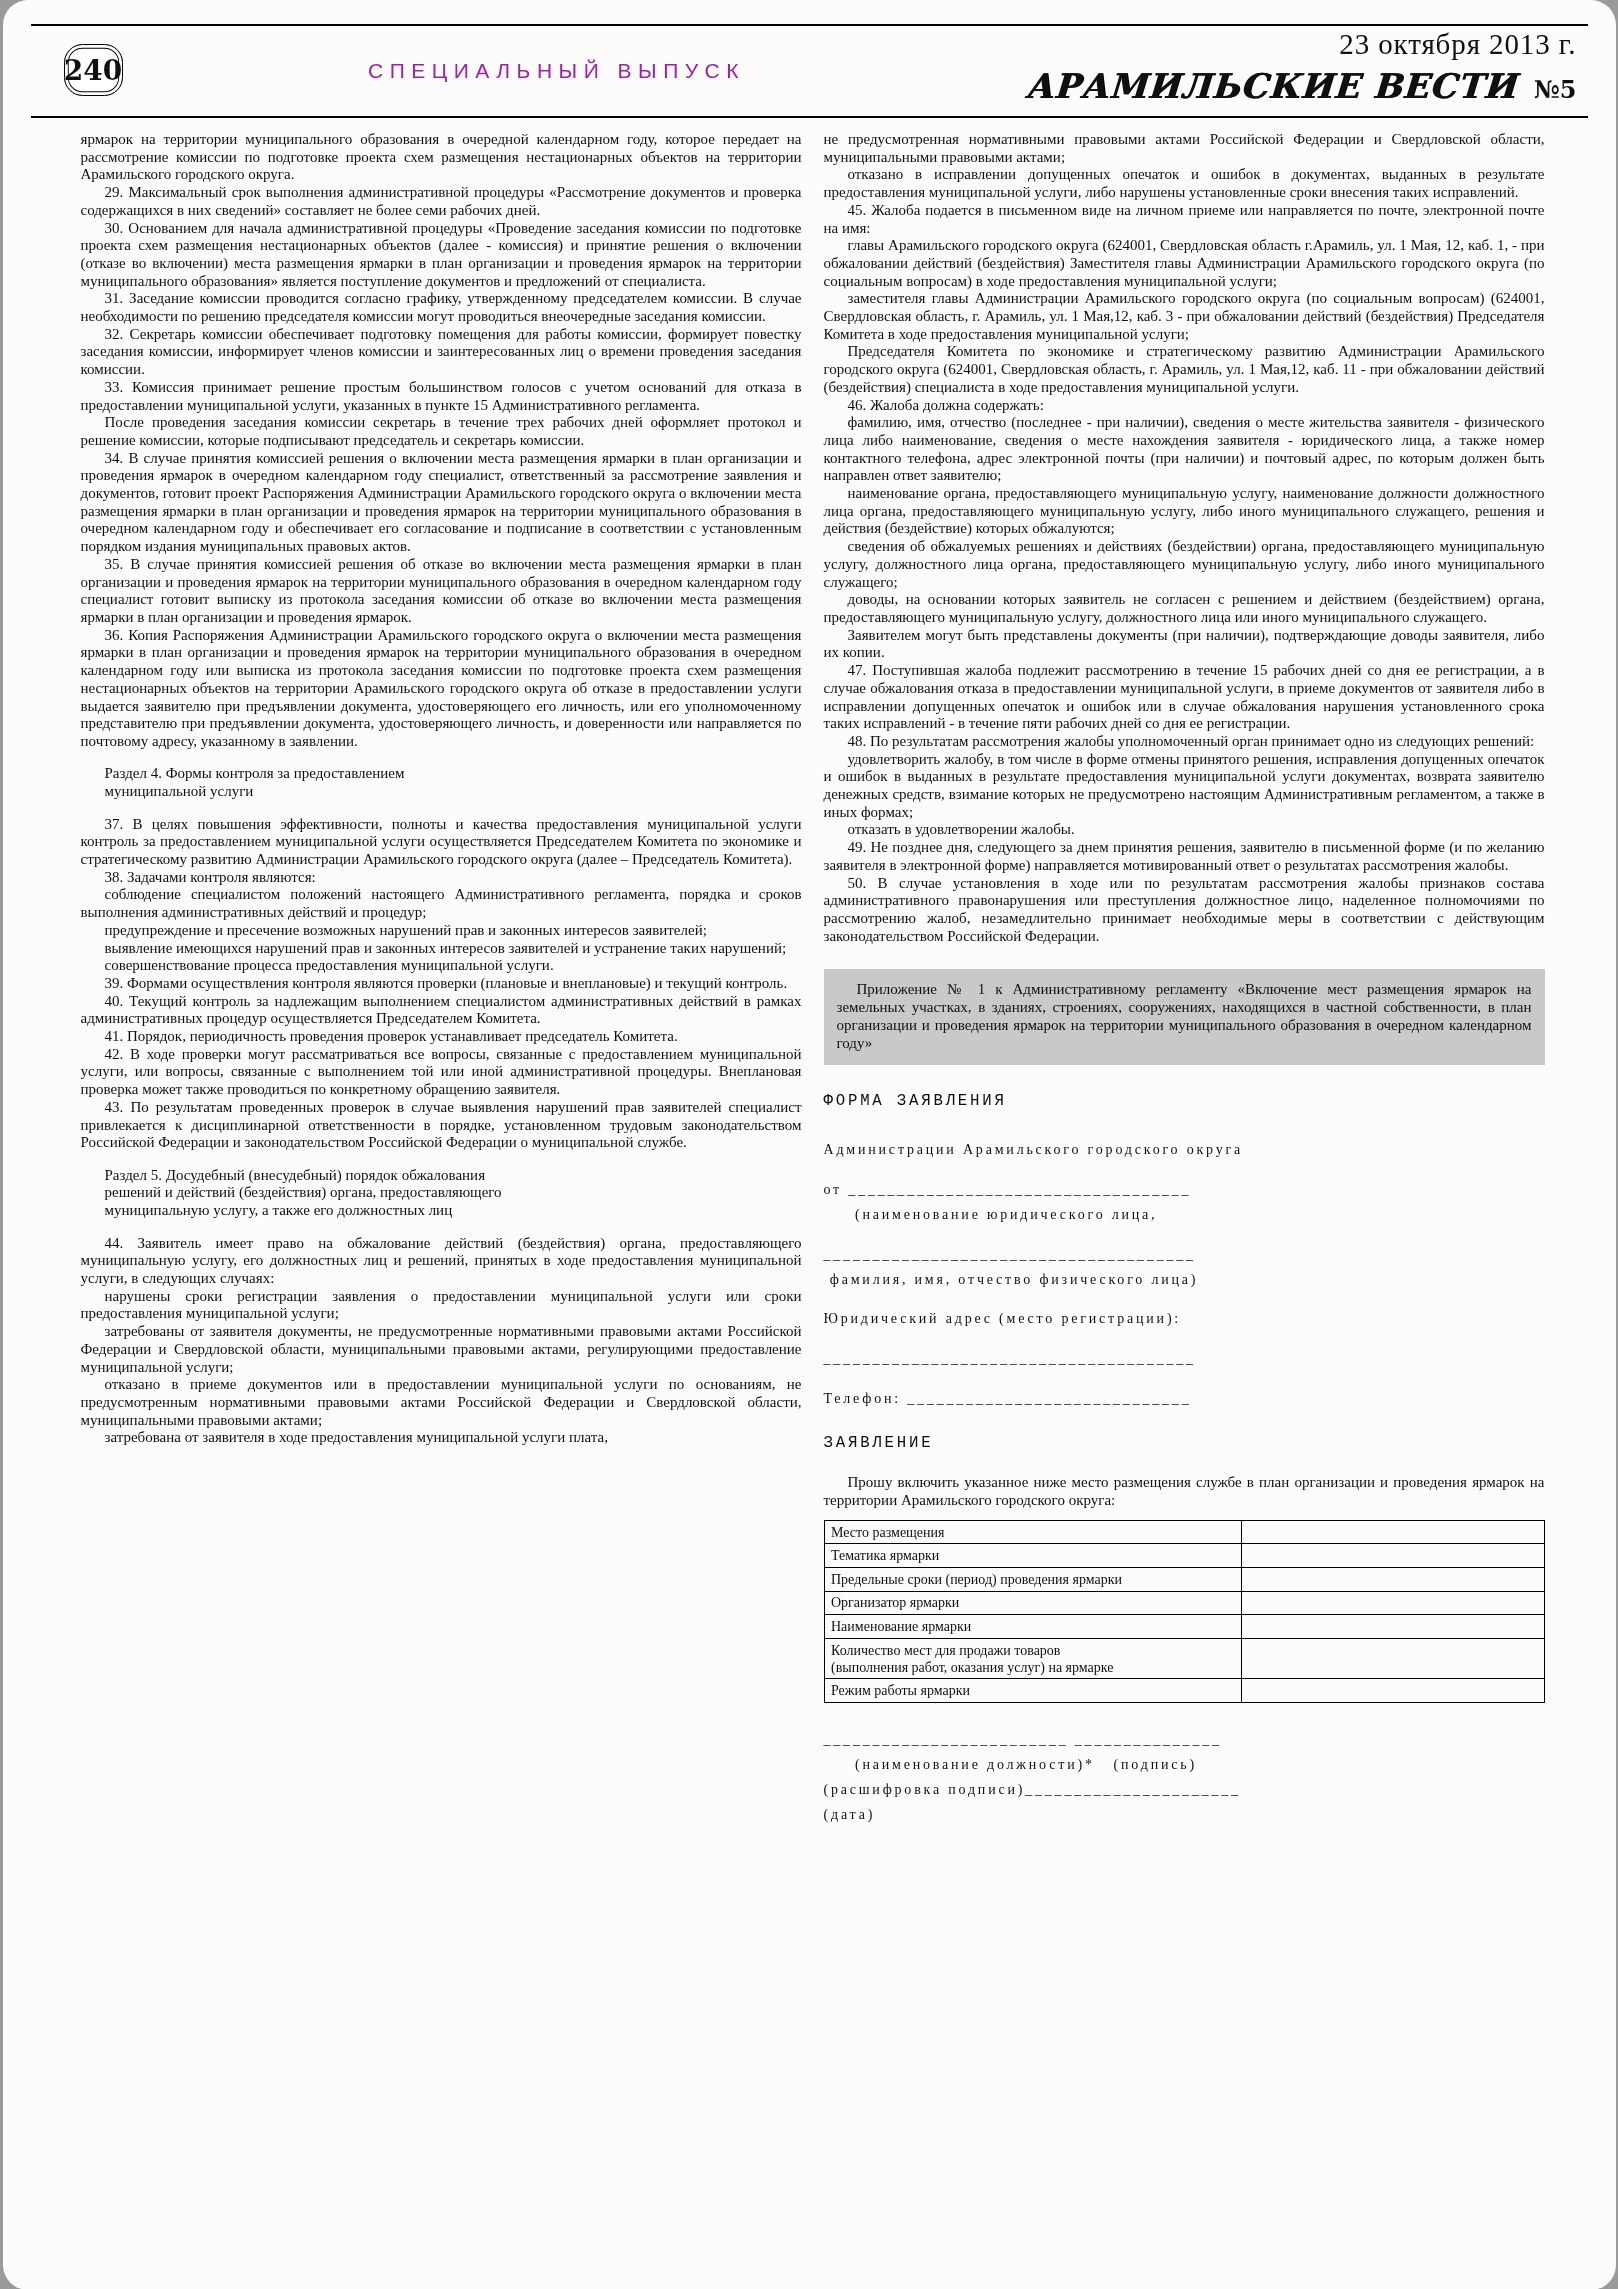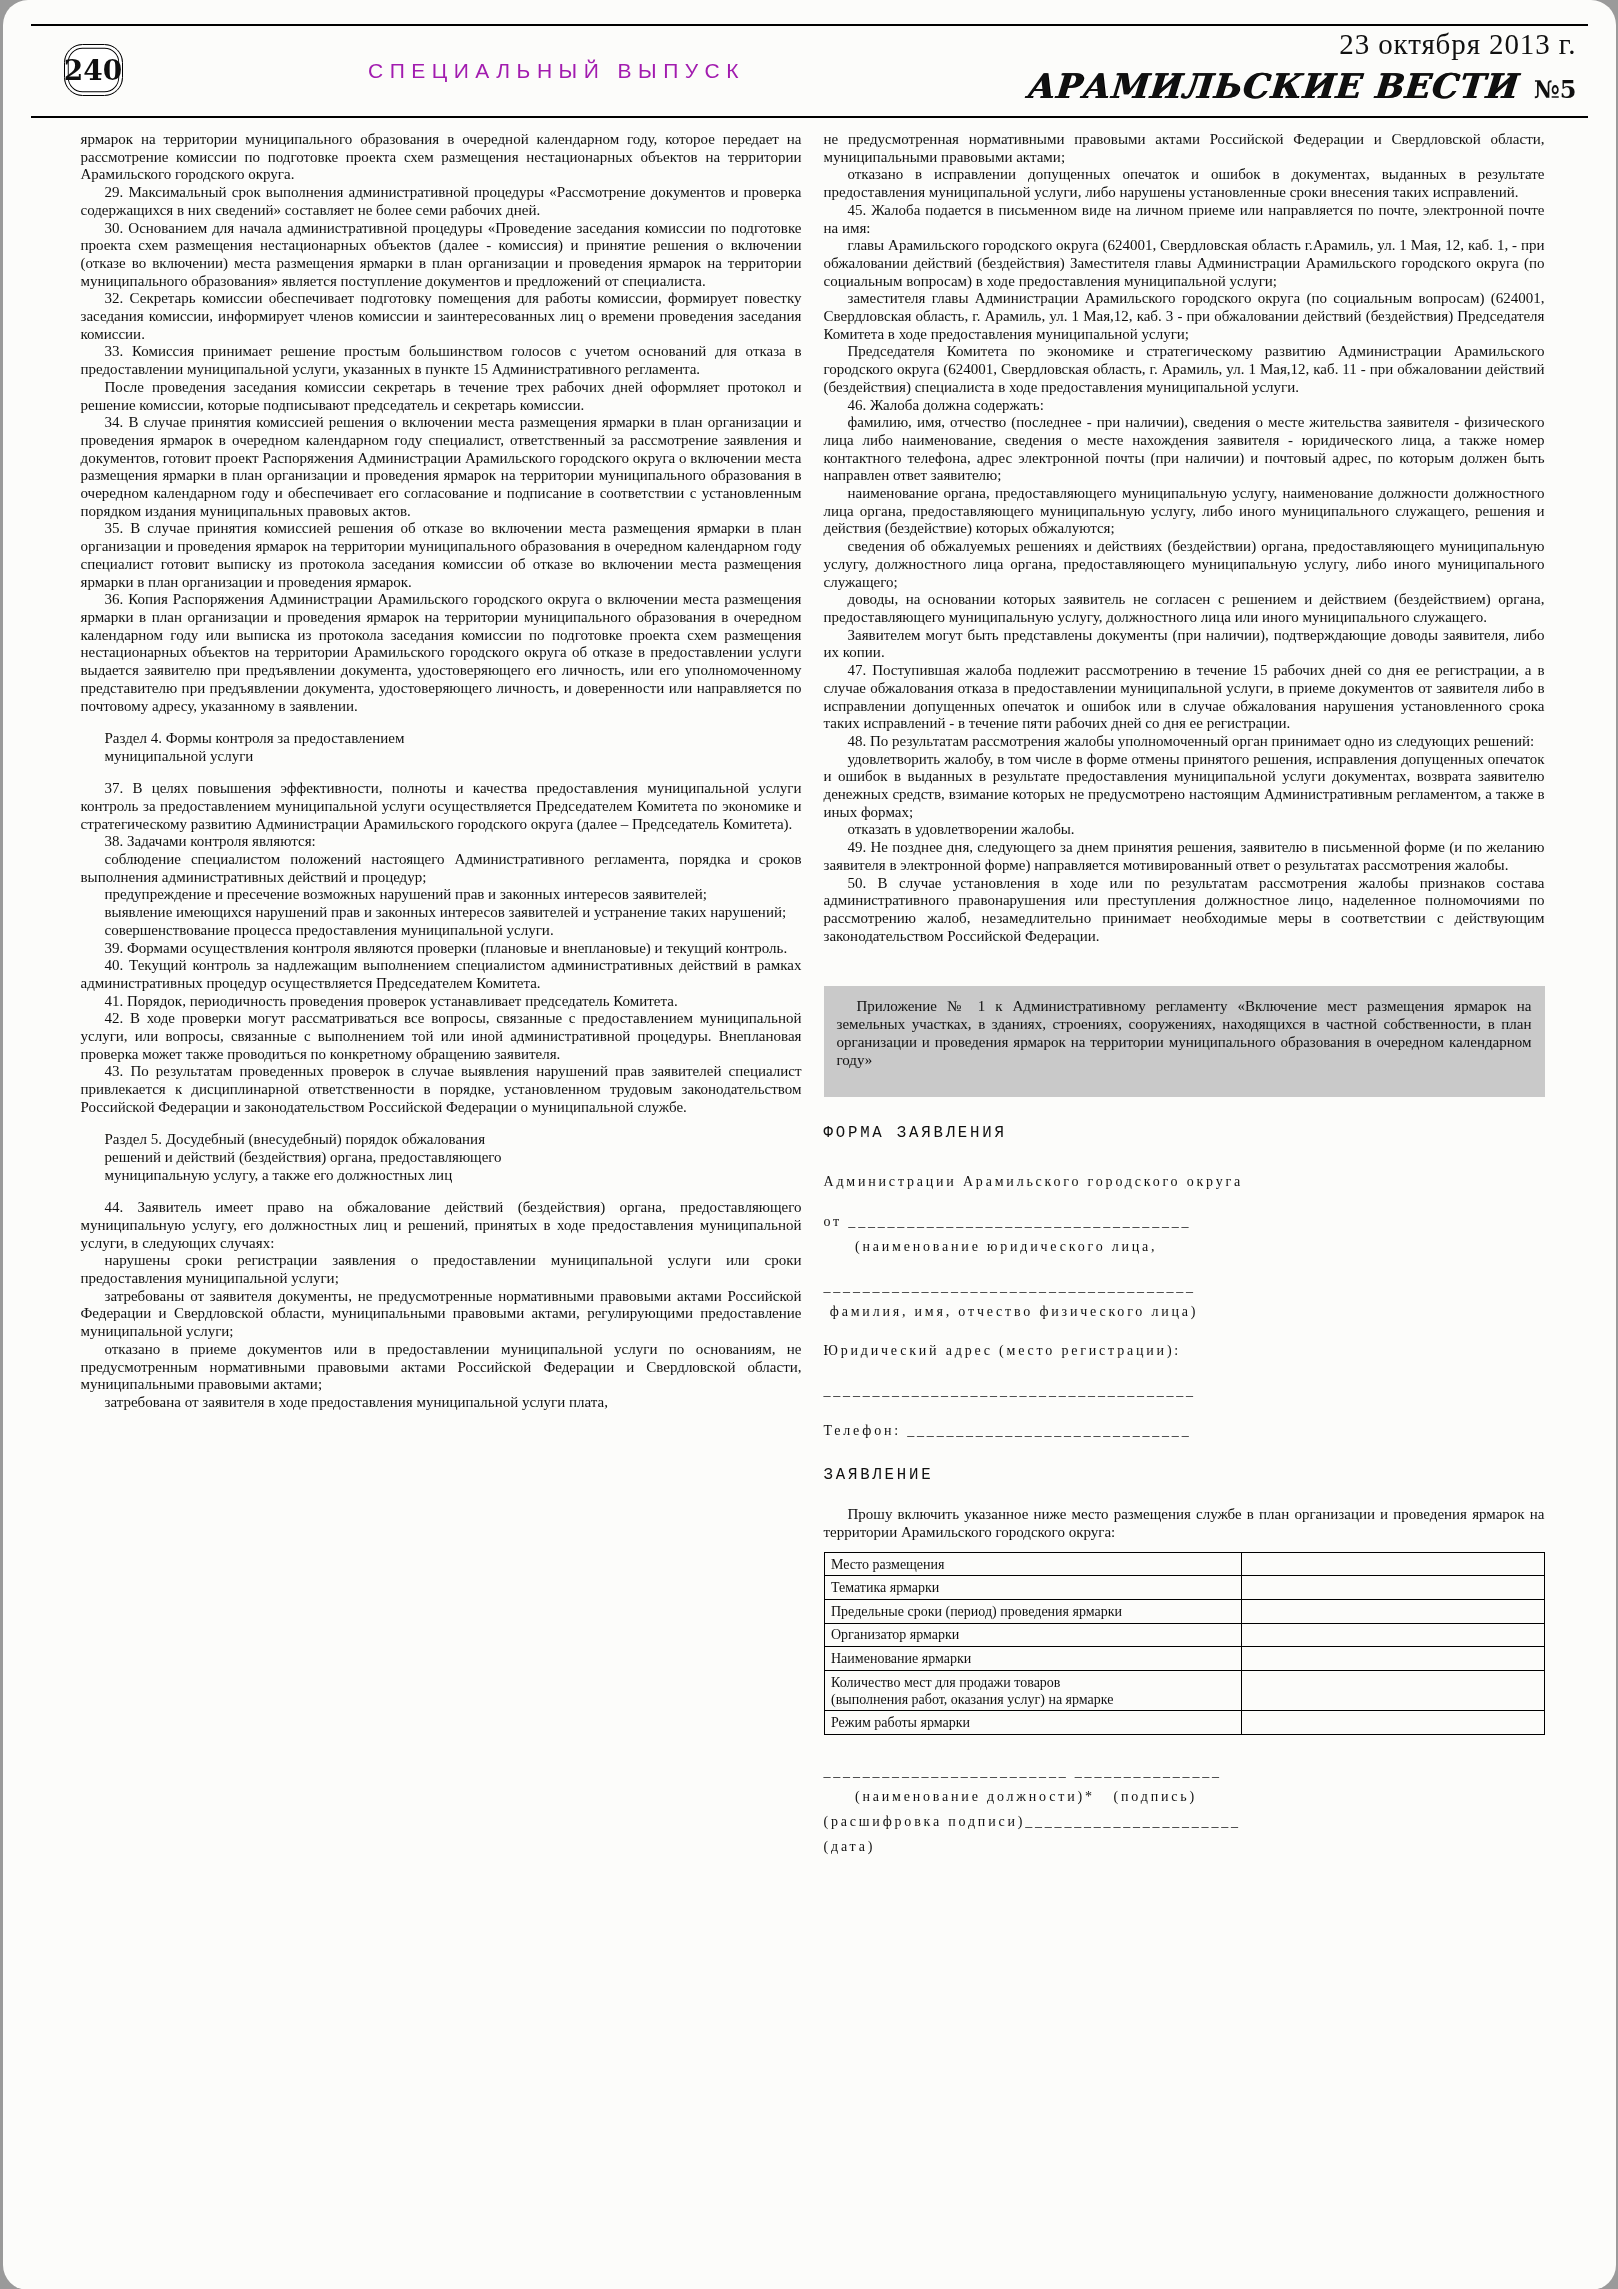--- a/index.html
+++ b/index.html
@@ -48,21 +48,21 @@
     text-align:justify; hyphens:auto;
   }
   p.para { margin:0; }
   p.body { text-indent:24px; }
   p.cont { text-indent:0; }
   p.section {
     text-align:left; margin:14.8px 0 14.8px 24px; white-space:pre-line;
   }
 
   .appendix-box {
-    background:#c9c9c9; margin-top:41px; padding:11px 13px 28px;
+    background:#c9c9c9; margin-top:24px; padding:11px 13px 13px;
     text-align:justify; line-height:18px;
   }
   .appendix-box .note { text-indent:20px; }
 
   .form-block { margin-top:28px; }
   .form-title {
     font-family:"Liberation Mono", monospace; font-size:15.7px;
     letter-spacing:2.8px; margin:0 0 26px 0;
   }
   .form-line {
@@ -108,20 +108,21 @@
     <span class="masthead">АРАМИЛЬСКИЕ ВЕСТИ</span>
     <span class="issue-number">№5</span>
   </div>
 
   <div class="columns">
 
     <div class="col" id="left-col">
         <p class="para cont">ярмарок на территории муниципального образования  в очередной календарном году, которое передает на рассмотрение комиссии по подготовке проекта схем размещения нестационарных объектов на территории Арамильского городского округа.</p>
         <p class="para body">29. Максимальный срок выполнения административной процедуры «Рассмотрение документов и проверка содержащихся в них сведений» составляет не более семи рабочих дней.</p>
         <p class="para body">30. Основанием для начала административной процедуры «Проведение заседания комиссии по подготовке проекта схем размещения нестационарных объектов (далее - комиссия) и принятие решения о включении (отказе во включении) места размещения ярмарки в план организации и проведения ярмарок на территории муниципального образования» является поступление документов и предложений от специалиста.</p>
+        <p class="para body">31. Заседание комиссии проводится согласно графику, утвержденному председателем комиссии. В случае необходимости по решению председателя комиссии могут проводиться внеочередные заседания комиссии.</p>
         <p class="para body">32. Секретарь комиссии обеспечивает подготовку помещения для работы комиссии, формирует повестку заседания комиссии, информирует членов комиссии и заинтересованных лиц о времени проведения заседания комиссии.</p>
         <p class="para body">33. Комиссия принимает решение простым большинством голосов с учетом оснований для отказа в предоставлении муниципальной услуги, указанных в пункте 15 Административного регламента.</p>
         <p class="para body">После проведения заседания комиссии секретарь в течение трех рабочих дней оформляет протокол и решение комиссии, которые подписывают председатель и секретарь комиссии.</p>
         <p class="para body">34. В случае принятия комиссией решения о включении места размещения ярмарки в план организации и проведения ярмарок в очередном календарном году специалист, ответственный за рассмотрение заявления и документов, готовит проект Распоряжения Администрации Арамильского городского округа о включении места размещения ярмарки в план организации и проведения ярмарок на территории муниципального образования  в очередном календарном году и обеспечивает его согласование и подписание в соответствии с установленным порядком издания муниципальных правовых актов.</p>
         <p class="para body">35. В случае принятия комиссией решения об отказе во включении места размещения ярмарки в план организации и проведения ярмарок на территории муниципального образования  в очередном календарном году специалист готовит выписку из протокола заседания комиссии об отказе во включении места размещения ярмарки в план организации и проведения ярмарок.</p>
         <p class="para body">36. Копия Распоряжения Администрации Арамильского городского округа о включении места размещения ярмарки в план организации и проведения ярмарок на территории муниципального образования  в очередном календарном году или выписка из протокола заседания комиссии по подготовке проекта схем размещения нестационарных объектов на территории Арамильского городского округа об отказе в предоставлении услуги выдается заявителю при предъявлении документа, удостоверяющего его личность, или его уполномоченному представителю при предъявлении документа, удостоверяющего личность, и доверенности или направляется по почтовому адресу, указанному в заявлении.</p>
         <p class="para section">Раздел 4. Формы контроля за предоставлением
 муниципальной услуги</p>
         <p class="para body">37. В целях повышения эффективности, полноты и качества предоставления муниципальной услуги контроль за предоставлением муниципальной услуги осуществляется Председателем Комитета по экономике и стратегическому развитию Администрации Арамильского городского округа (далее – Председатель Комитета).</p>
         <p class="para body">38. Задачами контроля являются:</p>

